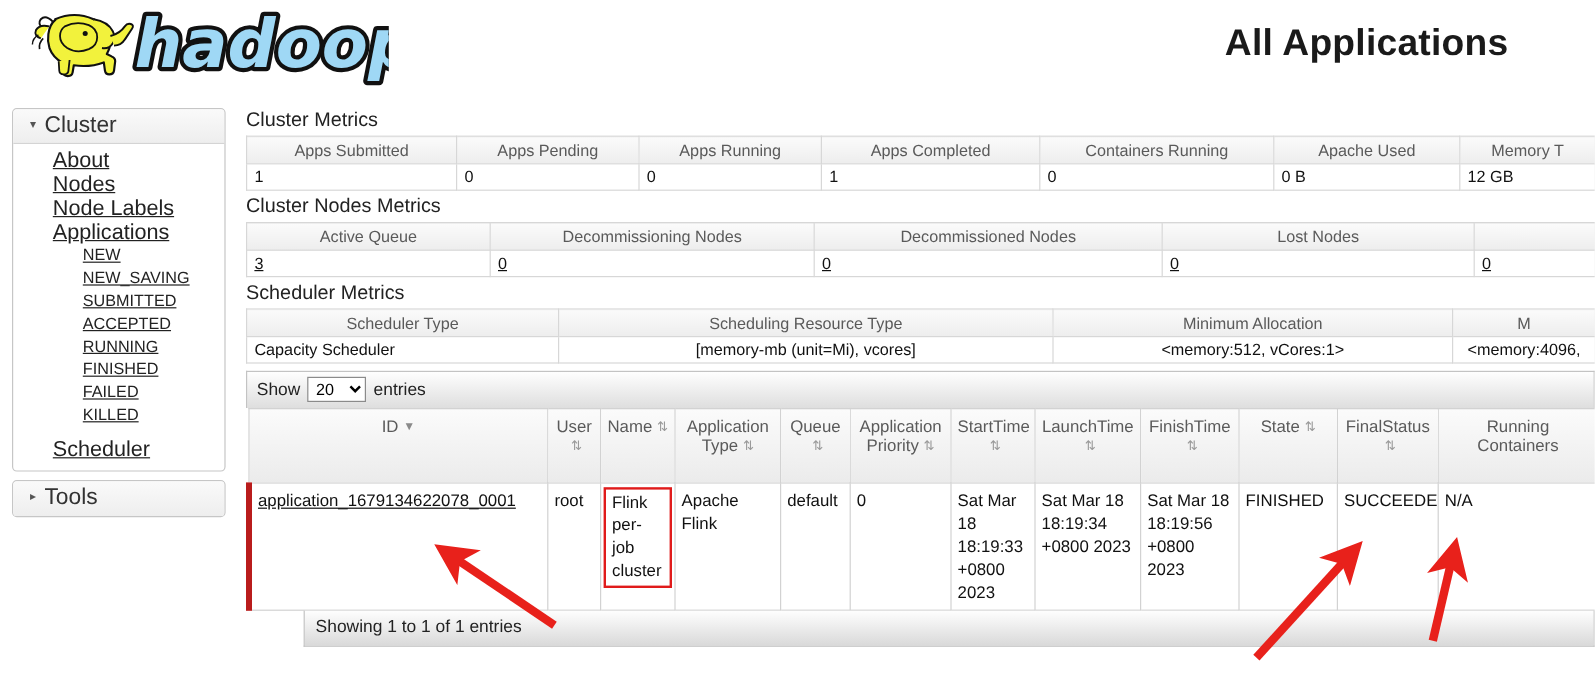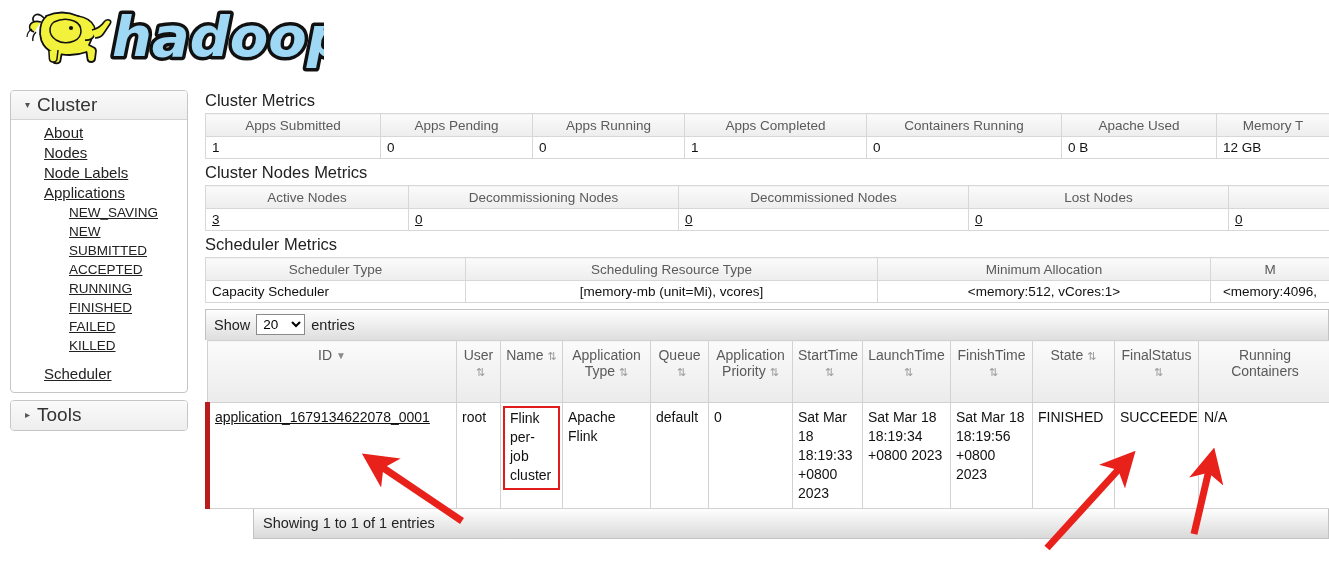--- a/index.html
+++ b/index.html
@@ -56,21 +56,21 @@
   }
   .nav-head.collapsed { border-bottom: none; }
   .nav-block.tools { background: linear-gradient(to bottom, #fafafa 0%, #eeeeee 100%); }
   .caret {
     font-size: 10px; color: #555; margin-right: 7px; margin-left: 6px;
     line-height: 1;
   }
   .nav-body { padding: 3px 0 8px 0; }
   .nav-link {
     display: block;
-    font-size: 15px;
+    font-size: 18px;
     color: #222;
     text-decoration: underline;
     padding: 1px 0 1px 33px;
     line-height: 18px;
     white-space: nowrap;
     cursor: pointer;
   }
   .nav-link.sub {
     padding-left: 58px;
     font-size: 13.5px;
@@ -243,35 +243,36 @@
           <path d="M22 30 q-4 4 -3 9" fill="none" stroke="#111" stroke-width="1.4"></path>
           <path d="M18 27 q-5 3 -5 8" fill="none" stroke="#111" stroke-width="1.2"></path>
         </g>
 
         <g font-family="DejaVu Sans, sans-serif" font-size="56" font-weight="bold" font-style="italic">
           <text x="98" y="54" fill="#111" stroke="#111" stroke-width="7" stroke-linejoin="round">hadoop</text>
           <text x="98" y="54" fill="#9fd8f5">hadoop</text>
         </g>
       </svg>
     </div>
+    <div class="page-title">All Applications</div>
   </div>
 
   <div class="sidebar">
     <div class="nav-block">
       <div class="nav-head">
         <span class="caret">▾</span>
         <span>Cluster</span>
       </div>
       <div class="nav-body">
         <a class="nav-link">About</a>
         <a class="nav-link">Nodes</a>
         <a class="nav-link">Node Labels</a>
         <a class="nav-link">Applications</a>
+        <a class="nav-link sub">NEW</a>
         <a class="nav-link sub">NEW_SAVING</a>
-        <a class="nav-link sub">NEW</a>
         <a class="nav-link sub">SUBMITTED</a>
         <a class="nav-link sub">ACCEPTED</a>
         <a class="nav-link sub">RUNNING</a>
         <a class="nav-link sub">FINISHED</a>
         <a class="nav-link sub">FAILED</a>
         <a class="nav-link sub">KILLED</a>
         <div class="nav-gap"></div>
         <a class="nav-link">Scheduler</a>
       </div>
     </div>
@@ -325,21 +326,21 @@
     <table class="metrics">
       <colgroup>
         <col style="width:203px">
           <col style="width:270px">
           <col style="width:290px">
         <col style="width:260px">
           <col style="width:101px">
       </colgroup>
       <thead>
         <tr>
-          <th>Active Nodes</th>
+          <th>Active Queue</th>
           <th>Decommissioning Nodes</th>
           <th>Decommissioned Nodes</th>
           <th>Lost Nodes</th>
           <th></th>
         </tr>
       </thead>
       <tbody>
         <tr>
           <td class="link-cell"><a class="ulink">3</a></td>
           <td class="link-cell"><a class="ulink">0</a></td>

